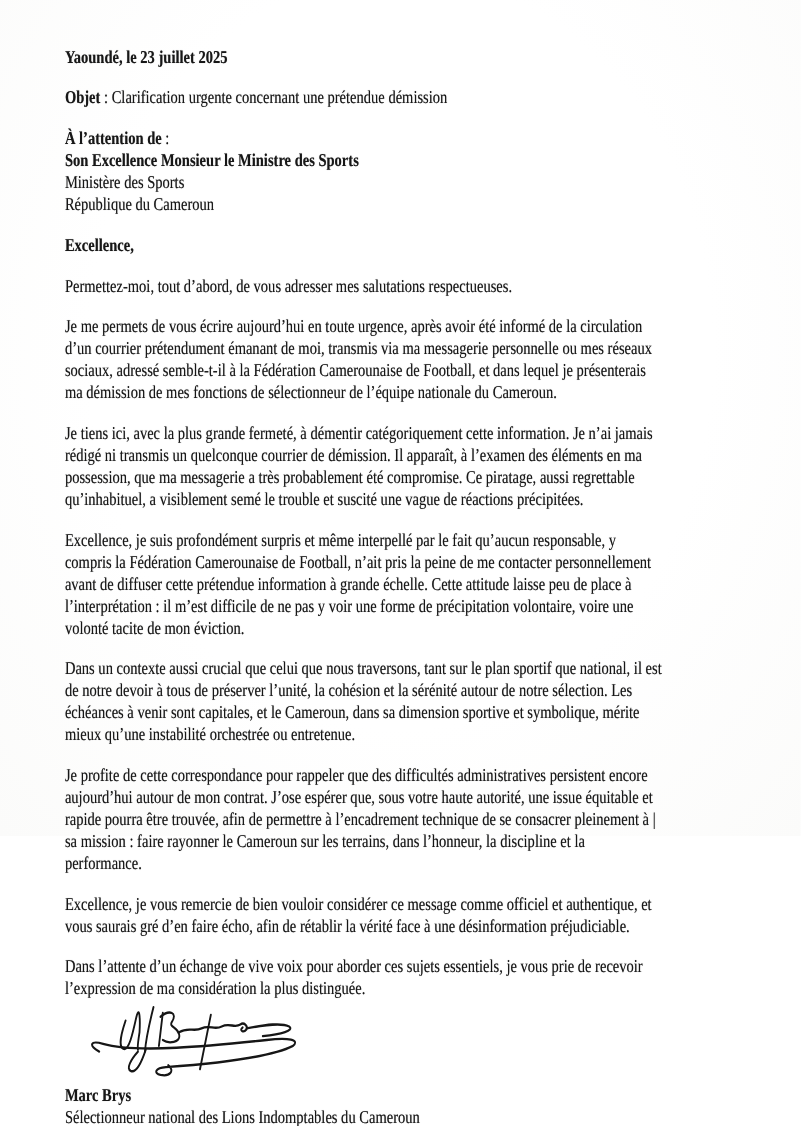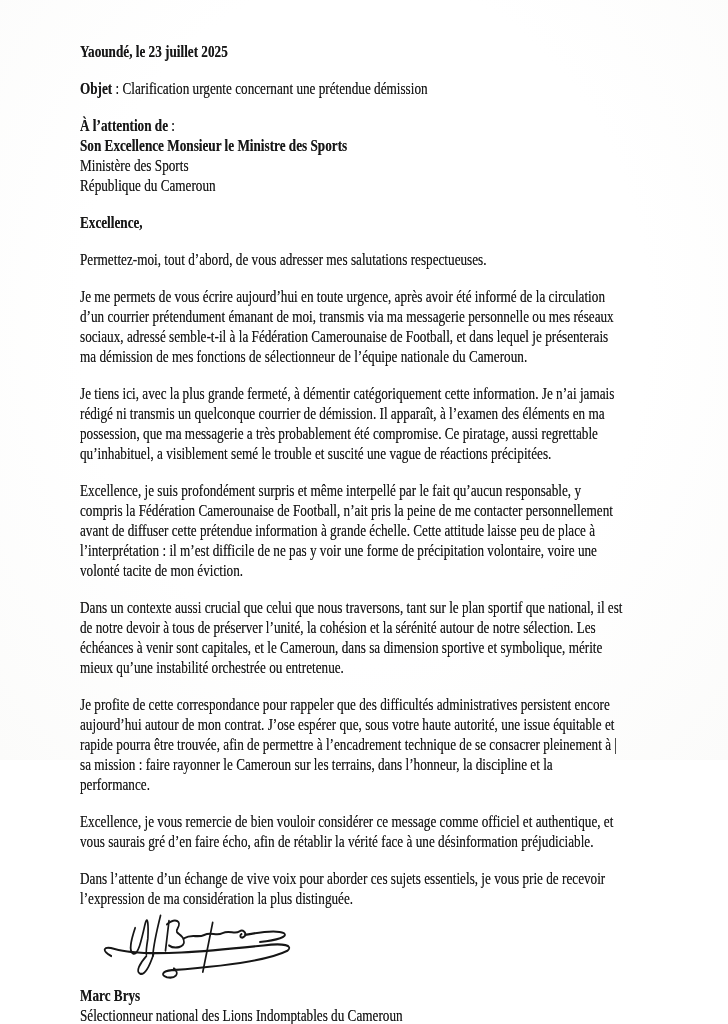--- a/index.html
+++ b/index.html
@@ -4,21 +4,21 @@
 <style>
   html,body{margin:0;padding:0;}
   body{
     width:728px;height:1024px;overflow:hidden;
     background:#ffffff;
     font-family:"Liberation Serif","DejaVu Serif",serif;
   }
   .page{
     position:relative;width:728px;height:760px;
     background:radial-gradient(ellipse at 50% 42%, #ffffff 55%, #fbfbfa 100%);
-    padding:42px 0 0 80px;box-sizing:border-box;
+    padding:42px 0 0 59px;box-sizing:border-box;
   }
   .content{
     width:790px;
     transform:scaleX(0.80);
     transform-origin:0 0;
     color:#171717;
     font-size:16.5px;line-height:20px;
     filter:blur(0.35px);
     text-shadow:0 0 0.7px rgba(25,25,25,0.55);
   }

